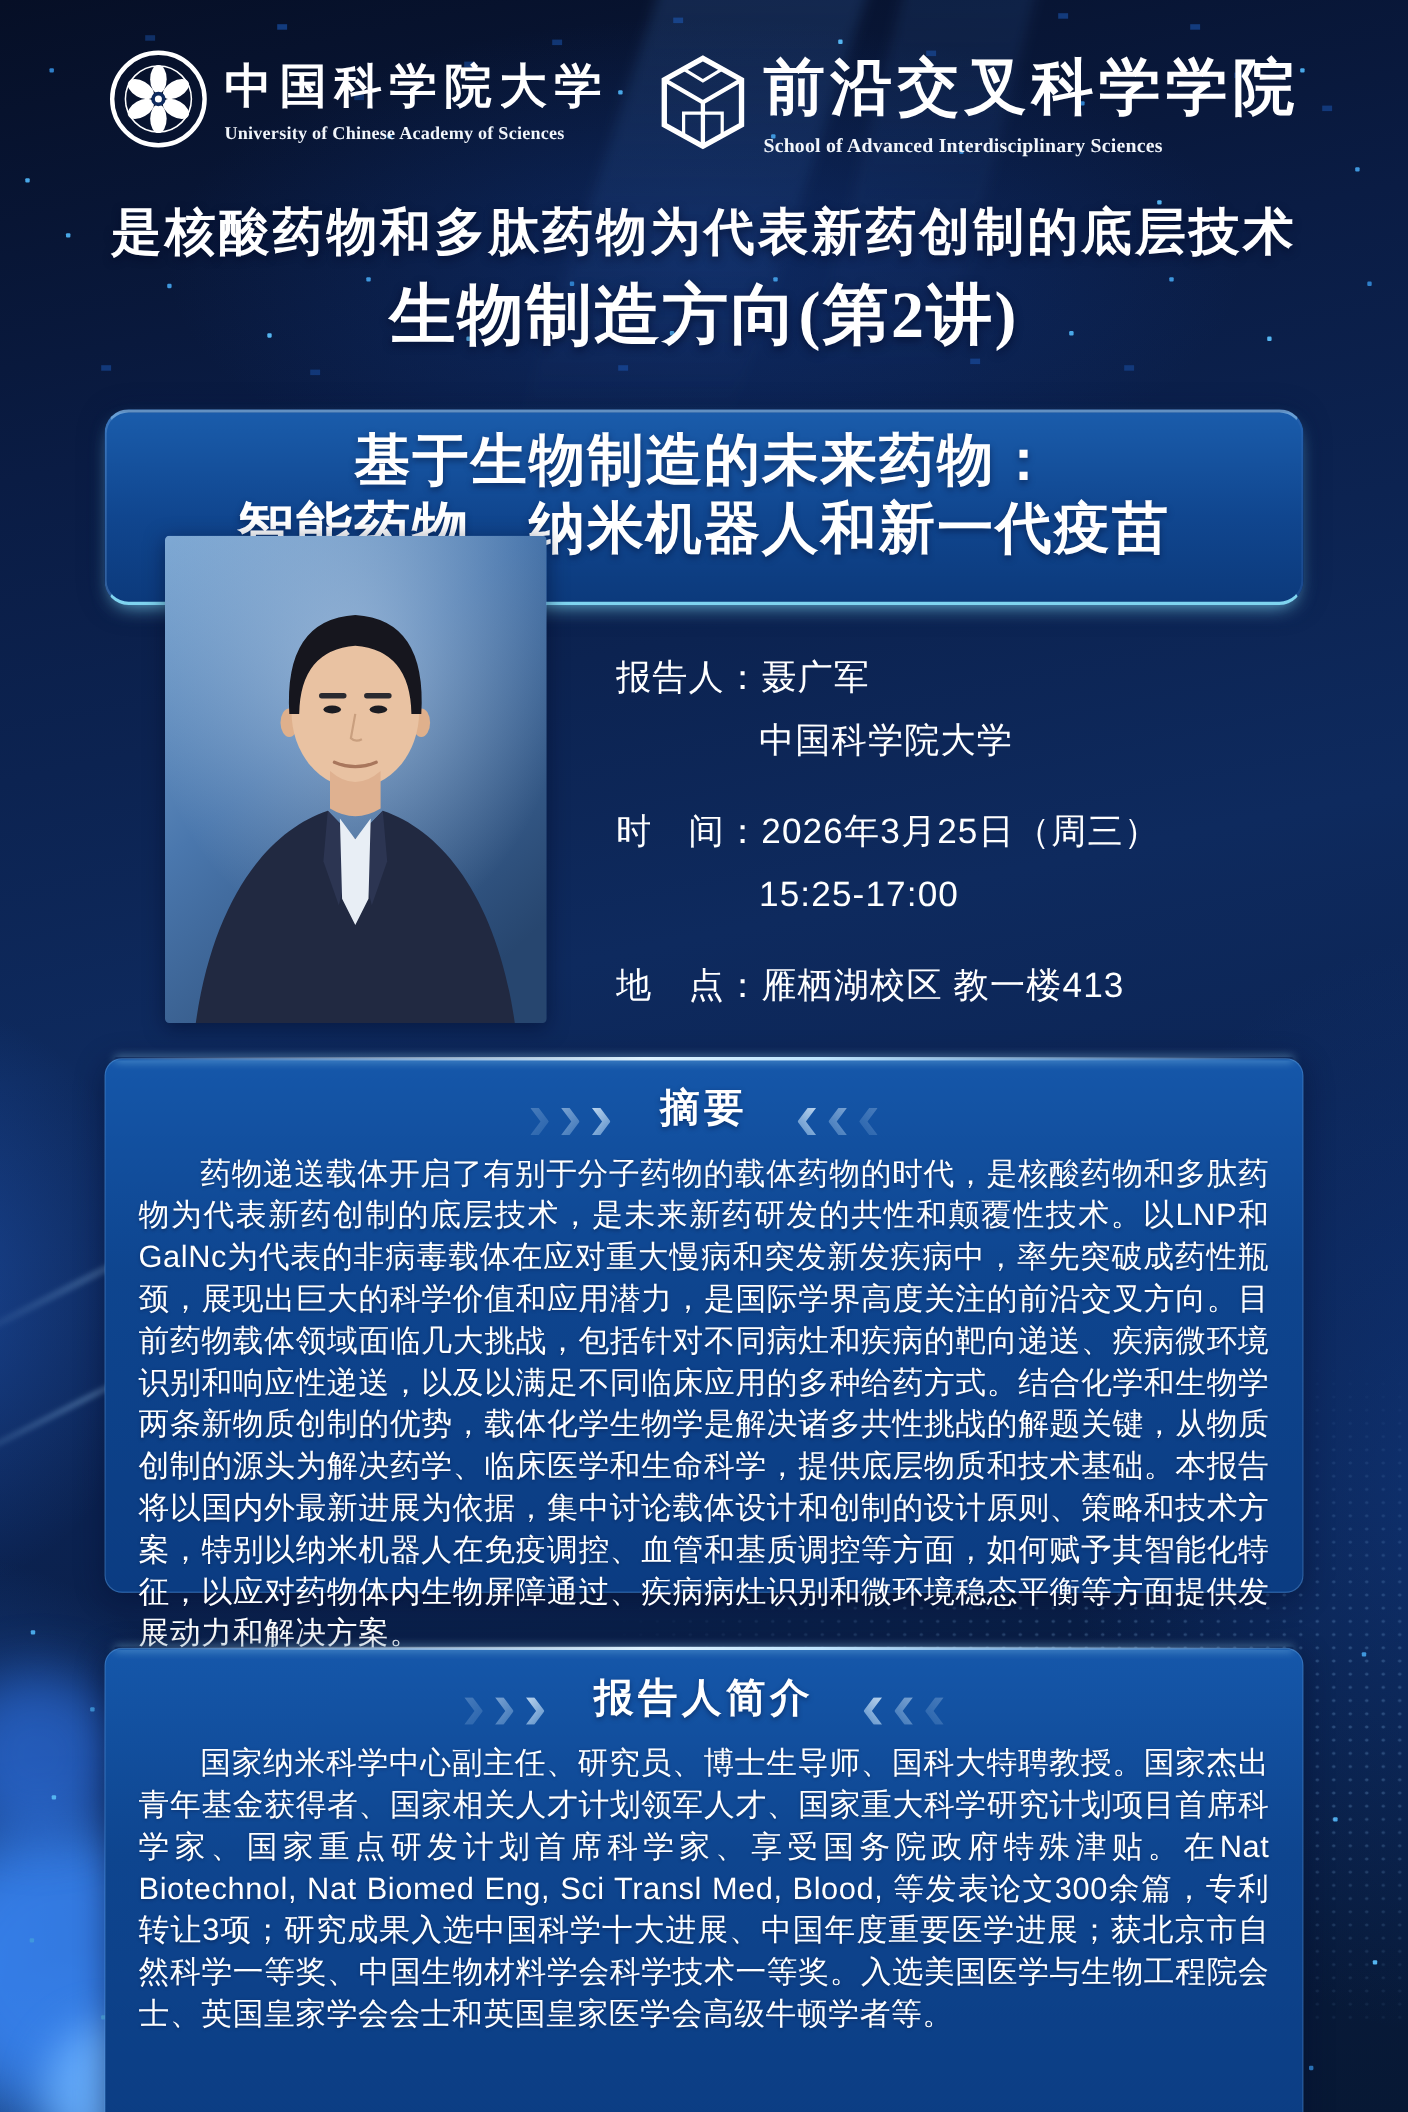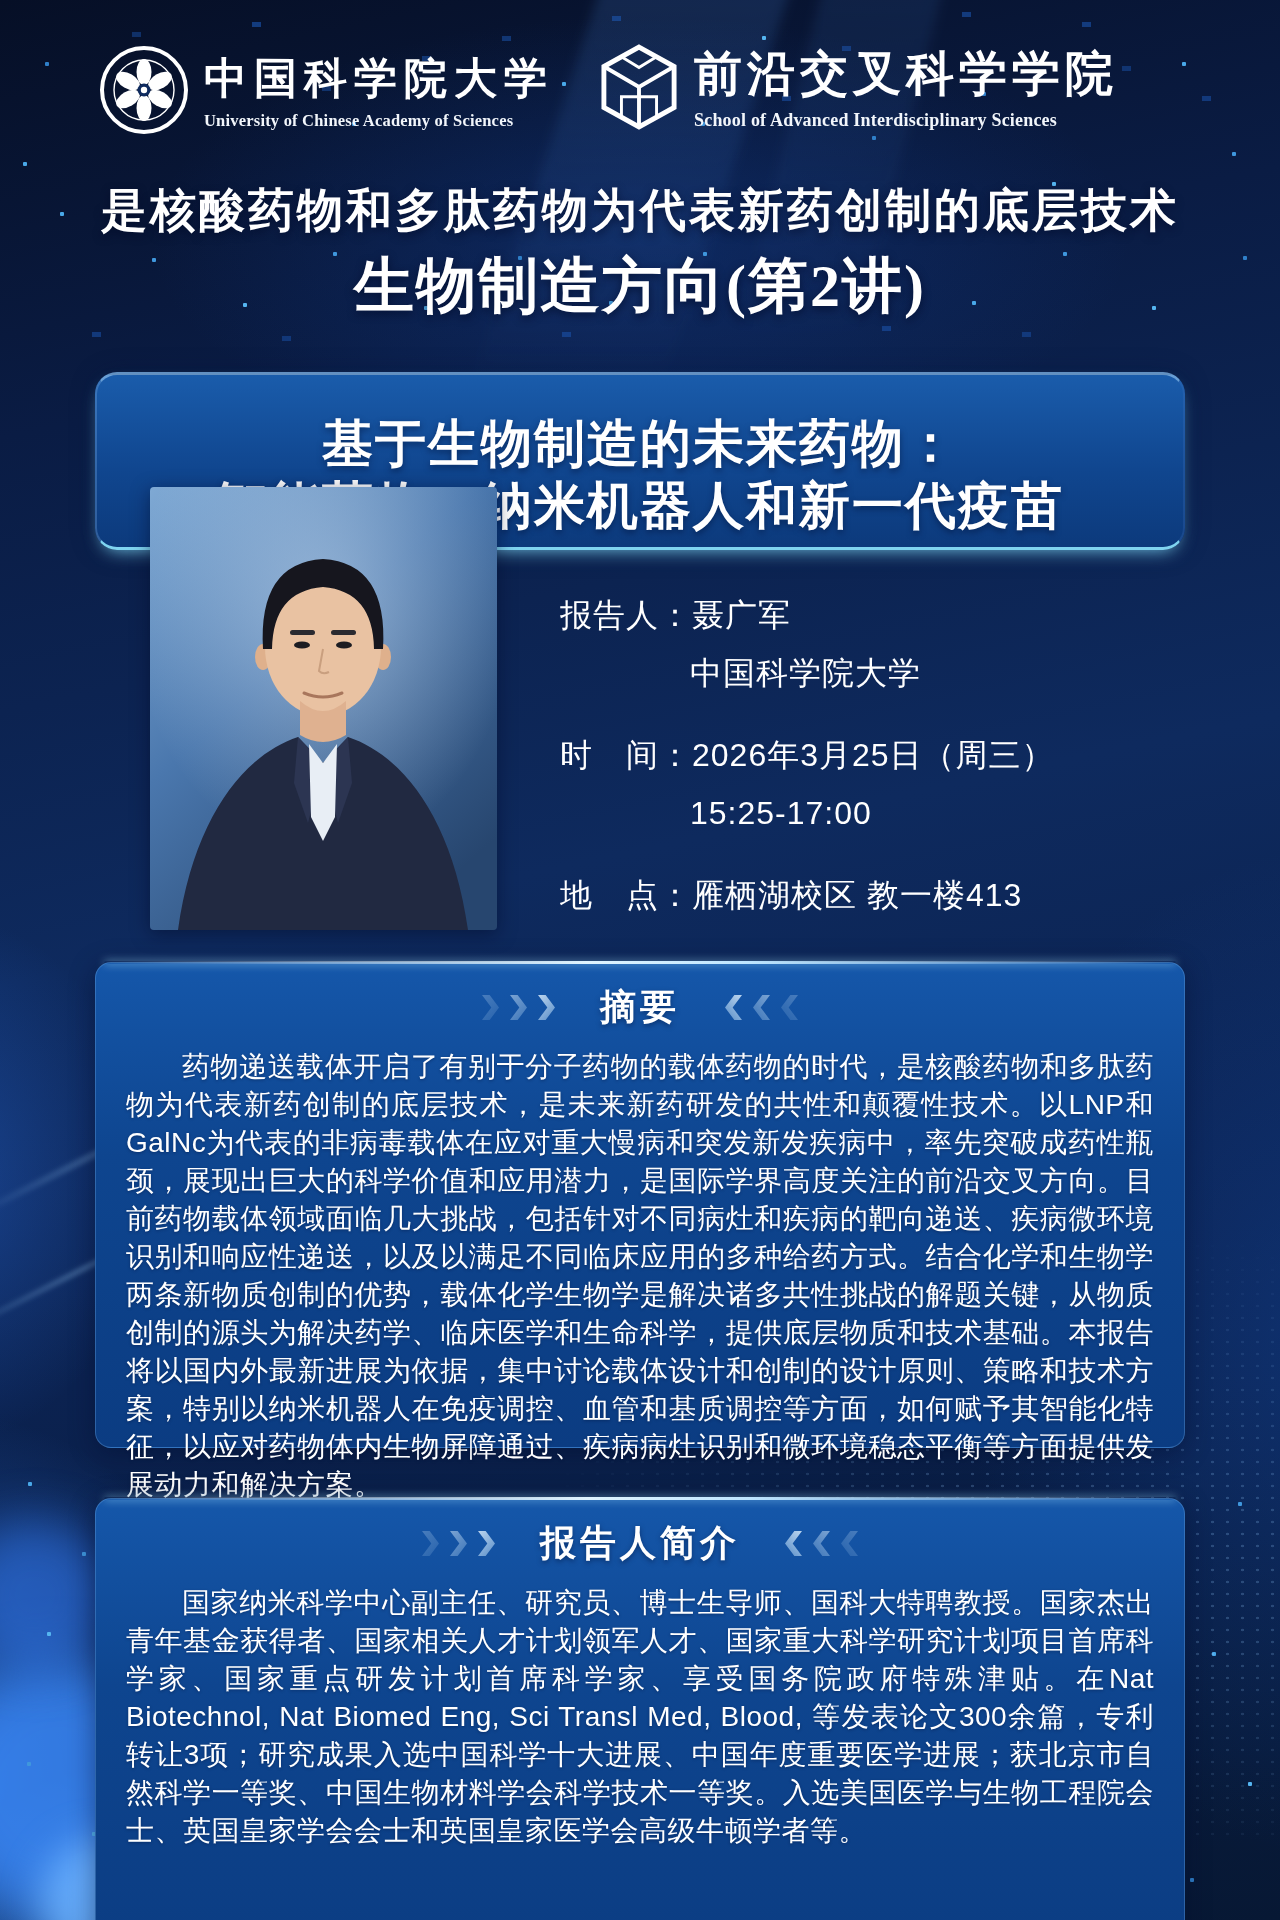--- a/index.html
+++ b/index.html
@@ -49,55 +49,55 @@
     background-image:radial-gradient(rgba(150,205,255,.45) 1.3px,transparent 2px);
     background-size:15px 12px;
     -webkit-mask-image:radial-gradient(ellipse at 72% 55%,#000 25%,transparent 75%);
     mask-image:radial-gradient(ellipse at 72% 55%,#000 25%,transparent 75%);}
   
   .logo-group{position:absolute;display:flex;align-items:center;}
   .ucas{left:98px;top:44px;gap:14px;}
   .sais{left:600px;top:42px;gap:16px;}
   .logo-cn{font-family:"Liberation Serif","DejaVu Serif",serif;font-weight:700;color:#fff;white-space:nowrap;}
   .ucas .logo-cn{font-size:43px;letter-spacing:7px;}
-  .sais .logo-cn{font-size:48px;letter-spacing:5px;}
+  .sais .logo-cn{font-size:56px;letter-spacing:5px;}
   .logo-en{font-family:"Liberation Serif","DejaVu Serif",serif;font-weight:700;color:#f2f6fb;white-space:nowrap;}
   .ucas .logo-en{font-size:16.5px;letter-spacing:.2px;margin-top:3px;}
   .sais .logo-en{font-size:18px;letter-spacing:.2px;margin-top:4px;}
   
   .forum{position:absolute;left:0;top:180px;width:1280px;text-align:center;font-weight:800;
     text-shadow:0 3px 8px rgba(0,10,40,.7);}
   .forum .l1{font-size:46px;letter-spacing:3px;}
   .forum .l2{font-size:60px;letter-spacing:2px;margin-top:4px;font-family:Liberation Serif, serif;}
   
   .title-box{position:absolute;left:95px;top:372px;width:1090px;height:178px;border-radius:22px;
     background:linear-gradient(180deg,#1a5cab 0%,#10468f 55%,#0c3a7c 100%);
     border-top:3px solid rgba(170,215,250,.55);border-left:2px solid rgba(140,190,240,.28);
     border-right:2px solid rgba(70,120,190,.25);
     border-bottom:3px solid #7fd4f0;box-shadow:0 8px 18px -8px rgba(130,220,250,.9),0 2px 24px rgba(0,20,60,.4);
-    box-sizing:border-box;text-align:center;padding-top:38px;}
+    box-sizing:border-box;text-align:center;padding-top:12px;}
   .title-box .tl{font-size:51px;font-weight:800;letter-spacing:2px;line-height:62px;
     text-shadow:0 3px 6px rgba(0,20,60,.55);}
   
   .photo{position:absolute;left:150px;top:487px;width:347px;height:443px;border-radius:4px;
     box-shadow:0 4px 18px rgba(0,10,40,.5);}
   .info{position:absolute;left:520px;top:592px;font-size:32px;letter-spacing:1px;margin-left:40px;}
   .info .row{line-height:46px;white-space:nowrap;}
   .info .indent{padding-left:130px;margin-top:12px;}
   .info .mt{margin-top:36px;}
   
   .panel{position:absolute;left:95px;width:1090px;border-radius:16px;box-sizing:border-box;
     background:linear-gradient(180deg,#1557aa 0%,#0e458f 40%,#0b3c82 100%);
     border:1px solid rgba(110,170,230,.35);box-shadow:0 4px 26px rgba(0,12,45,.45);}
   .panel::before{content:"";position:absolute;left:8px;right:8px;top:-2px;height:3px;border-radius:3px;
     background:linear-gradient(90deg,rgba(130,200,255,.05),#dff4ff 45%,#bfe6ff 60%,rgba(130,200,255,.05));
     box-shadow:0 0 9px rgba(160,225,255,.8);}
   .abstract{top:962px;height:486px;}
   .bio{top:1498px;height:471px;}
-  .panel-heading{margin-top:20px;display:flex;justify-content:center;align-items:center;gap:11px;}
+  .panel-heading{margin-top:20px;display:flex;justify-content:center;align-items:flex-end;gap:11px;}
   .heading-text{font-size:36px;font-weight:700;letter-spacing:4px;margin:0 34px;
     text-shadow:0 2px 5px rgba(0,20,60,.5);}
   .chv{width:17px;height:25px;background:linear-gradient(135deg,#cfe4f7,#5f93cc);
     clip-path:polygon(0 0,45% 0,100% 50%,45% 100%,0 100%,55% 50%);}
   .chv.l{transform:scaleX(-1);}
   .o1{opacity:.28;}.o2{opacity:.55;}.o3{opacity:.9;}
   .panel-body{margin:16px 30px 0 30px;font-size:28px;line-height:38px;text-align:justify;
     text-indent:2em;letter-spacing:.5px;color:#ffffff;text-shadow:0 1px 3px rgba(0,15,50,.4);}
 </style>
 </head>

